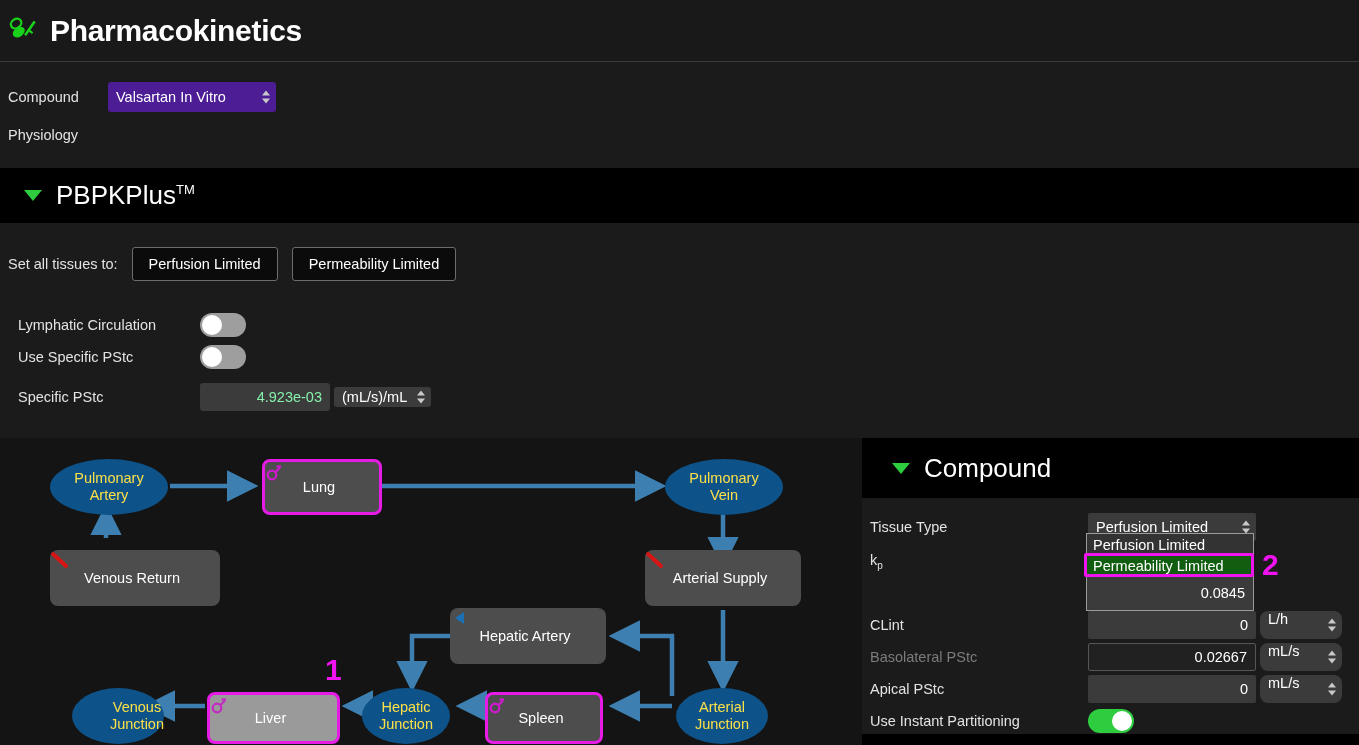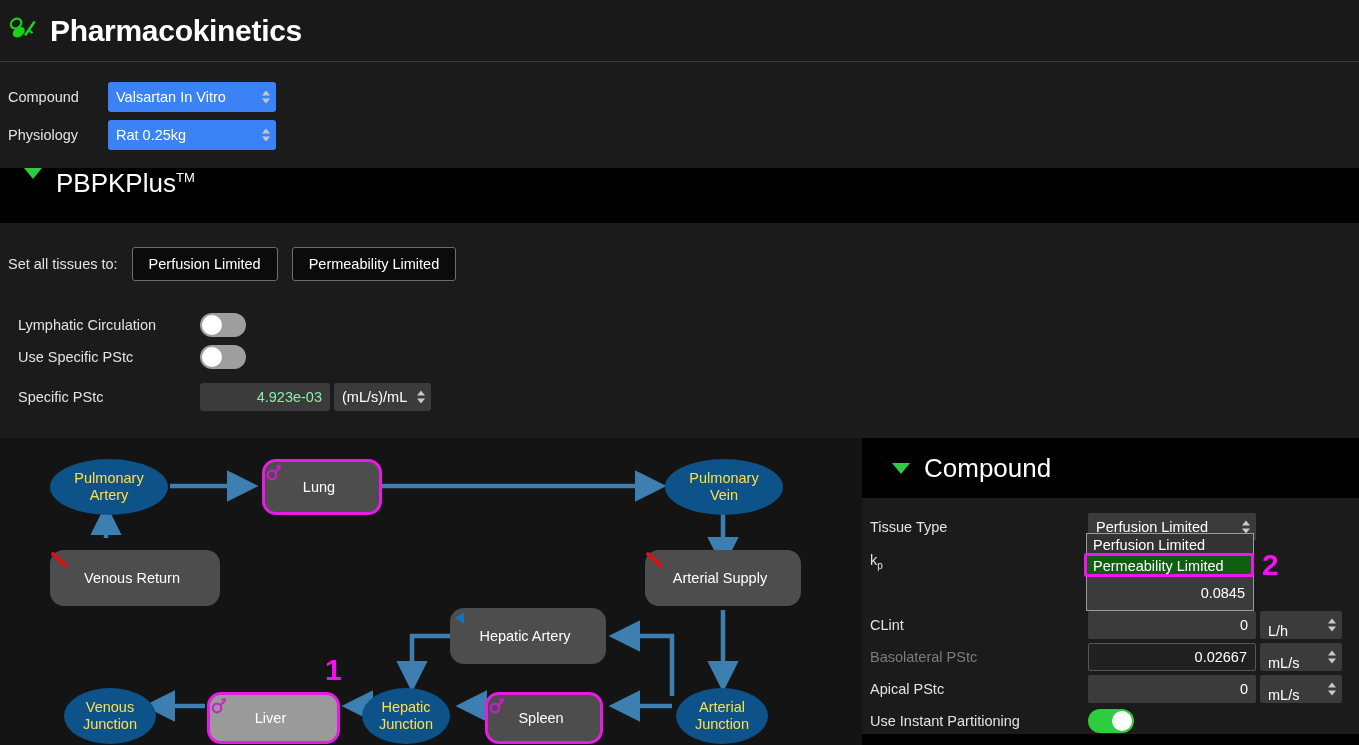--- a/index.html
+++ b/index.html
@@ -25,39 +25,39 @@
     font-size: 30px; font-weight: bold; color: #ffffff;
     letter-spacing: -0.3px;
   }
 
   
   .top-form { position: absolute; left: 0; top: 64px; width: 1359px; height: 100px;
               background: #1b1b1b; padding: 14px 0 0 8px; }
   .form-row { display: flex; align-items: center; height: 38px; }
   .form-label { width: 100px; font-size: 14.5px; color: #e3e3e3; }
   .sel {
-    position: relative; background: #3b82f6; border: none; border-radius: 3px;
+    position: relative; background: #4c1d95; border: none; border-radius: 3px;
     height: 30px; display: flex; align-items: center;
     padding: 0 24px 0 8px; font-size: 14.5px; color: #ffffff;
     cursor: pointer;
   }
   .sel.w-narrow { width: 168px; }
   .spin {
     position: absolute; right: 6px; top: 50%; transform: translateY(-50%);
     display: flex; flex-direction: column; gap: 3px;
   }
   .spin i { display: block; width: 0; height: 0; border-left: 4px solid transparent;
             border-right: 4px solid transparent; }
   .spin i.up { border-bottom: 5px solid #c9c9c9; }
   .spin i.dn { border-top: 5px solid #c9c9c9; }
 
   
   .section-bar {
     position: absolute; left: 0; width: 1359px; height: 55px;
-    background: #000000; display: flex; align-items: flex-start; gap: 14px;
+    background: #000000; display: flex; align-items: center; gap: 14px;
     padding-left: 24px;
   }
   .section-bar.pbpk { top: 168px; }
   .caret-down { width: 0; height: 0; border-left: 9px solid transparent;
                 border-right: 9px solid transparent; border-top: 11px solid #2ecc3f; }
   .section-title { font-size: 26px; color: #ffffff; font-weight: normal; }
   .section-title sup { font-size: 13px; vertical-align: super; }
 
   
   .pbpk-body { position: absolute; left: 0; top: 223px; width: 1359px; height: 215px;
@@ -80,33 +80,33 @@
                   border-radius: 50%; background: #ffffff; }
   .toggle.off .knob { left: 2px; }
   .toggle.on  .knob { right: 2px; }
   .pstc-row { position: absolute; left: 18px; top: 160px; display: flex;
               align-items: center; }
   .pstc-row .lbl { width: 182px; font-size: 14.5px; color: #e3e3e3; }
   .num-in { background: #3b3b3b; border: none; border-radius: 3px; height: 28px;
             width: 130px; color: #86efac; font-size: 14.5px; text-align: right;
             padding-right: 8px; display: flex; align-items: center;
             justify-content: flex-end; font-family: "Liberation Sans", sans-serif; }
-  .unit-sel { position: relative; background: #3b3b3b; border-radius: 3px; height: 28px;
+  .unit-sel { position: relative; background: #3b3b3b; border-radius: 3px; height: 20px;
               display: flex; align-items: center; padding: 0 24px 0 8px;
               font-size: 14.5px; color: #ffffff; margin-left: 4px; cursor: pointer; }
 
   
   .canvas { position: absolute; left: 0; top: 438px; width: 1359px; height: 307px;
             background: #141414; overflow: hidden; }
   .canvas svg { position: absolute; left: 0; top: 0; }
   .node { position: absolute; display: flex; align-items: center; }
   .ell { border-radius: 50%; background: #0d5288; color: #fde047;
          display: flex; align-items: center; justify-content: center;
          text-align: center; font-size: 14.5px; line-height: 1.15; cursor: pointer; }
-  .rect { background: #4d4d4d; border-radius: 14px; color: #ffffff;
+  .rect { background: #4d4d4d; border-radius: 8px; color: #ffffff;
           display: flex; align-items: center; font-size: 14.5px; cursor: pointer;
           padding-left: 12px; }
   .rect.sel-pink { border: 3px solid #e61ce6; }
   .rect.lite { background: #9a9a9a; }
   .ico { width: 20px; height: 20px; flex: none; margin-right: 6px; }
   .rect .nlabel { flex: 1; text-align: center; padding-right: 18px; }
   .annot-num { position: absolute; color: #f012f0; font-size: 30px;
                font-weight: bold; font-family: "Liberation Sans", sans-serif; }
 
   
@@ -118,22 +118,22 @@
   .cmp-body { position: absolute; left: 0; top: 60px; width: 497px; height: 233px; }
   .crow { position: absolute; left: 8px; display: flex; align-items: center;
           height: 30px; }
   .crow .clbl { width: 218px; font-size: 14.5px; color: #e3e3e3; }
   .crow .clbl.dim { color: #7c7c7c; }
   .crow .clbl sub { font-size: 10px; vertical-align: sub; }
   .cval { background: #3b3b3b; border-radius: 2px; height: 28px; width: 168px;
           color: #ffffff; font-size: 14.5px; text-align: right; padding-right: 8px;
           display: flex; align-items: center; justify-content: flex-end; }
   .cval.dark { background: #212121; border: 1px solid #555; }
-  .cunit { position: relative; background: #3b3b3b; border-radius: 2px; height: 28px;
-           width: 82px; display: flex; align-items: flex-end; padding-left: 8px;
+  .cunit { position: relative; background: #3b3b3b; border-radius: 8px; height: 28px;
+           width: 82px; display: flex; align-items: flex-start; padding-left: 8px;
            font-size: 14.5px; color: #ffffff; margin-left: 4px; cursor: pointer; }
   .tsel { position: relative; background: #3b3b3b; border-radius: 2px; height: 28px;
           width: 168px; display: flex; align-items: center; padding-left: 8px;
           font-size: 14.5px; color: #ffffff; cursor: pointer; }
   
   .dd-list { position: absolute; left: 1086px; top: 533px; width: 168px;
              background: #333333; border: 1px solid #9a9a9a; z-index: 30; }
   .dd-opt { height: 21px; font-size: 14.5px; color: #ffffff; padding-left: 6px;
             display: flex; align-items: center; cursor: pointer; }
   .dd-opt.hl { background: #115e11; }
@@ -164,27 +164,20 @@
       <div class="sel w-narrow">
         <span>Valsartan In Vitro</span>
         <span class="spin">
             <i class="up"></i>
             <i class="dn"></i>
           </span>
       </div>
     </div>
     <div class="form-row">
       <div class="form-label">Physiology</div>
-      <div class="sel w-narrow">
-        <span>Rat 0.25kg</span>
-        <span class="spin">
-            <i class="up"></i>
-            <i class="dn"></i>
-          </span>
-      </div>
     </div>
   </div>
 
   <div class="section-bar pbpk">
     <span class="caret-down"></span>
     <div class="section-title">
       <span>PBPKPlus</span><sup>TM</sup>
     </div>
   </div>
 
@@ -275,21 +268,21 @@
       <span class="nlabel">Arterial Supply</span>
     </div>
 
     <div class="node rect" style="left:450px; top:170px; width:156px; height:56px;">
       <svg class="ico" viewBox="0 0 20 20">
         <path d="M14 4 L5 10 L14 16 z" fill="#1a6fb5"></path>
       </svg>
       <span class="nlabel">Hepatic Artery</span>
     </div>
 
-    <div class="node ell" style="left:64px; top:250px; width:92px; height:56px;">
+    <div class="node ell" style="left:72px; top:250px; width:92px; height:56px;justify-content:flex-end;">
       <span>Venous<br>Junction</span>
     </div>
 
     <div class="node rect sel-pink lite" style="left:207px; top:254px; width:133px; height:52px;">
       <svg class="ico" viewBox="0 0 20 20">
         <circle cx="7" cy="13" r="4.3" fill="none" stroke="#c22ac2" stroke-width="2.2"></circle>
         <path d="M10.5 10 L15 5.5" stroke="#c22ac2" stroke-width="2.2" fill="none"></path>
         <path d="M11.5 4.5 L16 4.5" stroke="#c22ac2" stroke-width="2.2" fill="none"></path>
       </svg>
       <span class="nlabel">Liver</span>

